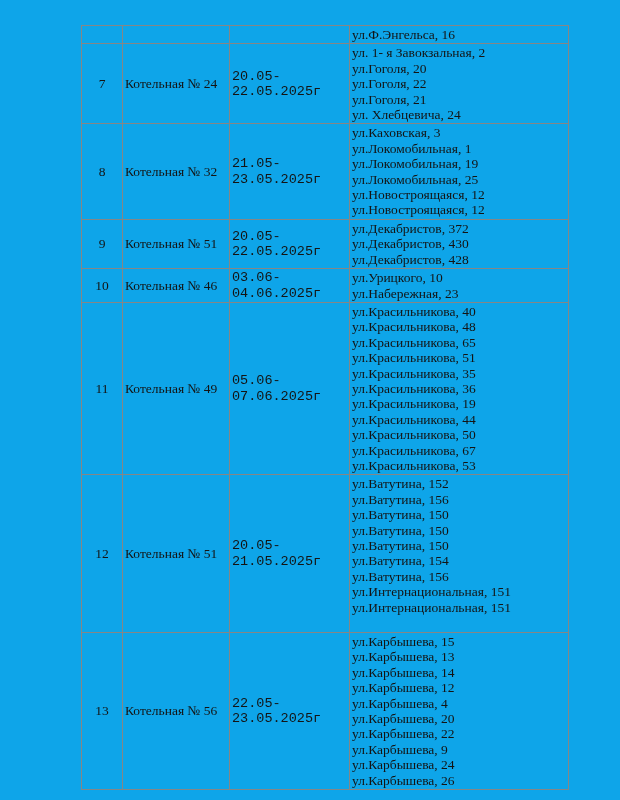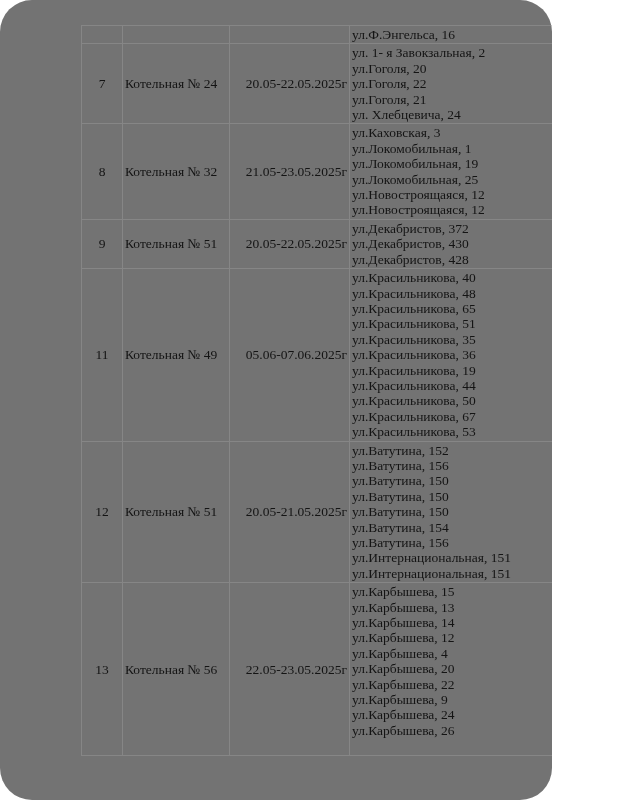--- a/index.html
+++ b/index.html
@@ -2,27 +2,26 @@
 <html><head>
 <meta charset="utf-8">
 <style>
   html, body {
     margin: 0;
     padding: 0;
     background: #ffffff;
   }
   .page {
     position: relative;
-    width: 552px;
+    width: 620px;
     height: 800px;
-    background: #737373;
+    background: #0ea5e9;
     overflow: hidden;
     font-family: "Liberation Serif", serif;
     color: #141414;
-    border-radius: 32px;
   }
   table.schedule {
     position: absolute;
     left: 81px;
     top: 25px;
     width: 487px;
     border-collapse: collapse;
     table-layout: fixed;
     font-size: 13.5px;
   }
@@ -32,21 +31,22 @@
     vertical-align: middle;
     line-height: 15.4px;
   }
   td.num-cell {
     text-align: center;
   }
   td.boiler-cell {
     text-align: left;
   }
   td.dates-cell {
-    text-align: right;
+    text-align: left;
+    font-family: Liberation Mono, monospace;
   }
   td.addr-cell {
     padding-left: 7px;
     padding-top: 2px;
     padding-bottom: 2px;
   }
   .addr-line {
     white-space: nowrap;
     line-height: 15.4px;
   }
@@ -104,20 +104,29 @@
           <td class="num-cell">9</td>
           <td class="boiler-cell">Котельная № 51</td>
           <td class="dates-cell">20.05-22.05.2025г</td>
           <td class="addr-cell">
             <div class="addr-line">ул.Декабристов, 372</div>
             <div class="addr-line">ул.Декабристов, 430</div>
             <div class="addr-line">ул.Декабристов, 428</div>
           </td>
         </tr>
         <tr>
+          <td class="num-cell">10</td>
+          <td class="boiler-cell">Котельная № 46</td>
+          <td class="dates-cell">03.06-04.06.2025г</td>
+          <td class="addr-cell">
+            <div class="addr-line">ул.Урицкого, 10</div>
+            <div class="addr-line">ул.Набережная, 23</div>
+          </td>
+        </tr>
+        <tr>
           <td class="num-cell">11</td>
           <td class="boiler-cell">Котельная № 49</td>
           <td class="dates-cell">05.06-07.06.2025г</td>
           <td class="addr-cell">
             <div class="addr-line">ул.Красильникова, 40</div>
             <div class="addr-line">ул.Красильникова, 48</div>
             <div class="addr-line">ул.Красильникова, 65</div>
             <div class="addr-line">ул.Красильникова, 51</div>
             <div class="addr-line">ул.Красильникова, 35</div>
             <div class="addr-line">ул.Красильникова, 36</div>

